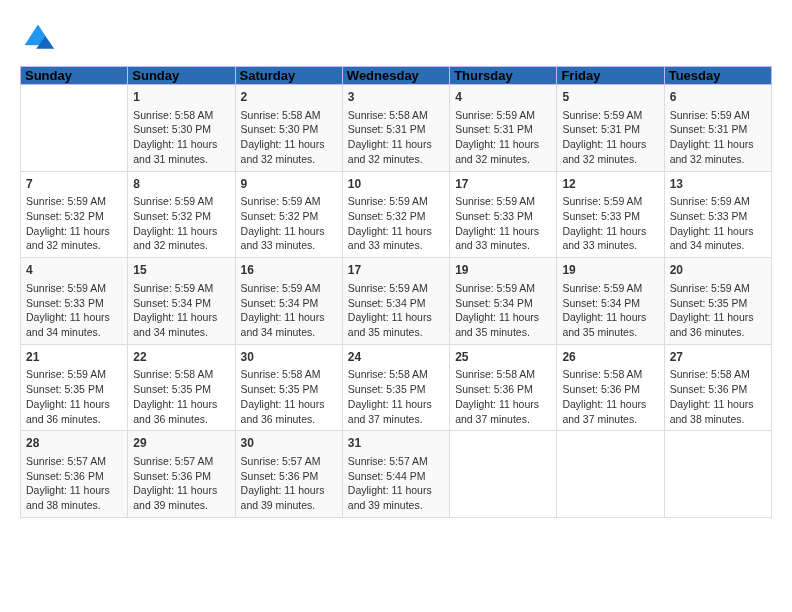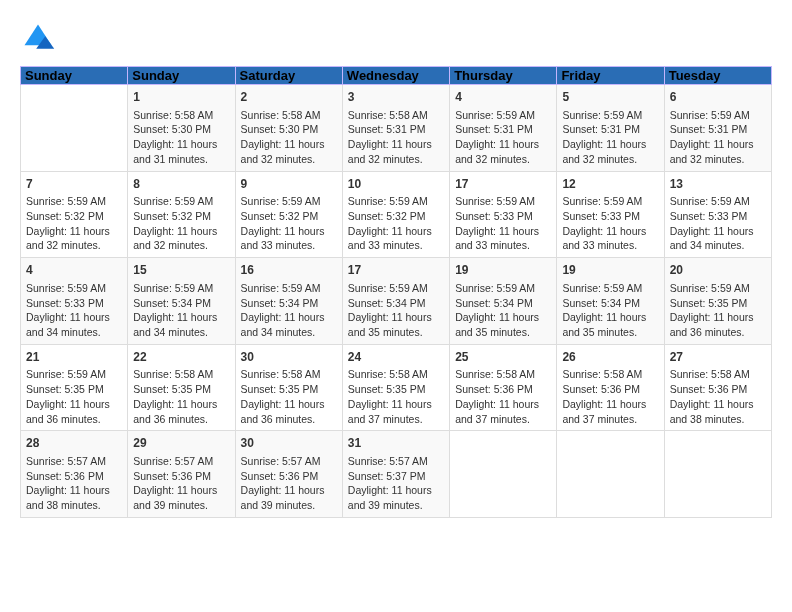--- a/index.html
+++ b/index.html
@@ -154,19 +154,19 @@
         <td><span class="day-number">30</span><span>Sunrise: 5:58 AM</span><br><span>Sunset: 5:35 PM</span><br><span>Daylight: 11 hours and 36 minutes.</span></td>
         <td><span class="day-number">24</span><span>Sunrise: 5:58 AM</span><br><span>Sunset: 5:35 PM</span><br><span>Daylight: 11 hours and 37 minutes.</span></td>
         <td><span class="day-number">25</span><span>Sunrise: 5:58 AM</span><br><span>Sunset: 5:36 PM</span><br><span>Daylight: 11 hours and 37 minutes.</span></td>
         <td><span class="day-number">26</span><span>Sunrise: 5:58 AM</span><br><span>Sunset: 5:36 PM</span><br><span>Daylight: 11 hours and 37 minutes.</span></td>
         <td><span class="day-number">27</span><span>Sunrise: 5:58 AM</span><br><span>Sunset: 5:36 PM</span><br><span>Daylight: 11 hours and 38 minutes.</span></td>
       </tr>
       <tr>
         <td><span class="day-number">28</span><span>Sunrise: 5:57 AM</span><br><span>Sunset: 5:36 PM</span><br><span>Daylight: 11 hours and 38 minutes.</span></td>
         <td><span class="day-number">29</span><span>Sunrise: 5:57 AM</span><br><span>Sunset: 5:36 PM</span><br><span>Daylight: 11 hours and 39 minutes.</span></td>
         <td><span class="day-number">30</span><span>Sunrise: 5:57 AM</span><br><span>Sunset: 5:36 PM</span><br><span>Daylight: 11 hours and 39 minutes.</span></td>
-        <td><span class="day-number">31</span><span>Sunrise: 5:57 AM</span><br><span>Sunset: 5:37 PM</span><br><span>Daylight: 11 hours and 39 minutes.</span></td>
+        <td><span class="day-number">31</span><span>Sunrise: 5:57 AM</span><br><span>Sunset: 5:44 PM</span><br><span>Daylight: 11 hours and 39 minutes.</span></td>
         <td class="empty-cell"></td>
         <td class="empty-cell"></td>
         <td class="empty-cell"></td>
       </tr>
     </tbody>
 </table>
 
 </body></html>

